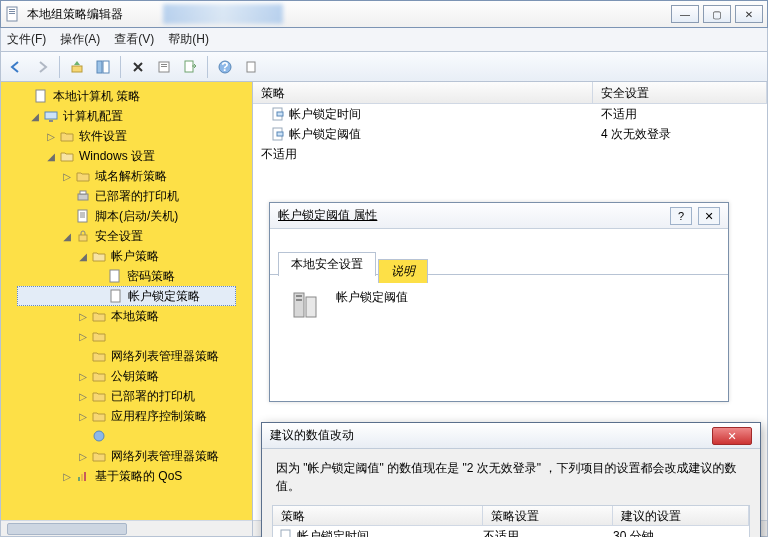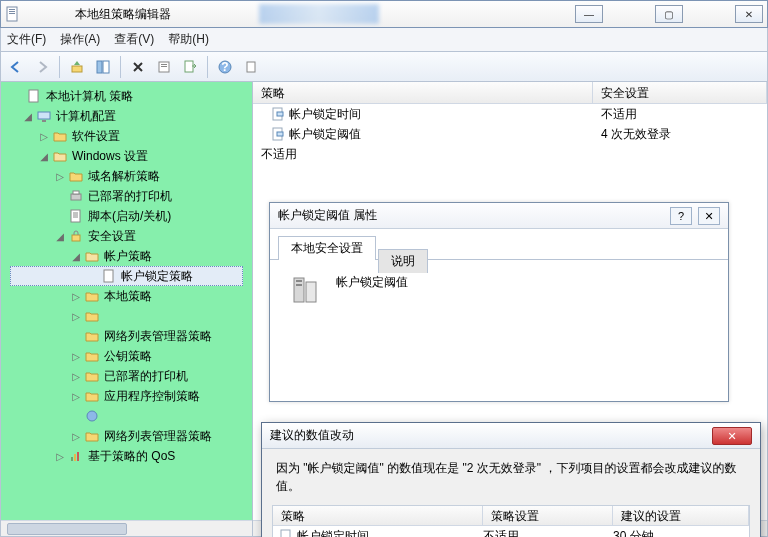--- a/index.html
+++ b/index.html
@@ -1,54 +1,54 @@
 <!DOCTYPE html>
 <html><head>
 <meta charset="utf-8">
 <style>
 * { box-sizing: border-box; font-family: "Microsoft YaHei", "SimSun", sans-serif; font-size: 12px; }
 body { margin: 0; padding: 0; background: #fff; width: 768px; height: 537px; overflow: hidden; }
 
-.titlebar { height: 28px; background: linear-gradient(#fdfdfd,#f0f0f0); border: 1px solid #7c94b4; display: flex; align-items: center; padding: 0 4px; gap: 48px; }
+.titlebar { height: 28px; background: linear-gradient(#fdfdfd,#f0f0f0); border: 1px solid #7c94b4; display: flex; align-items: center; padding: 0 4px; }
 .titlebar .ticon { width: 16px; height: 16px; margin-right: 6px; }
 .titlebar .spacer { flex: 1; }
 .titlebar .winbtn { width: 28px; height: 18px; border: 1px solid #8a9bb2; background: linear-gradient(#fdfdff,#e5edf7); margin-left: 4px; display:flex; align-items:center; justify-content:center; font-size:10px; color:#333; }
 .blur { width: 120px; height: 20px; background: linear-gradient(90deg,#8fb8e8,#c8ddf3,#8fb8e8); filter: blur(2px); opacity:.6; margin-left:40px; }
 
 .menubar { height: 24px; border: 1px solid #b7c3d4; border-top:none; display: flex; align-items: center; padding: 0 6px; gap: 14px; background:#f3f5f9; }
 .menubar span { color:#222; }
 
 .toolbar { height: 30px; border: 1px solid #b7c3d4; border-top:none; display:flex; align-items:center; padding:0 4px; gap:4px; background:linear-gradient(#f9fbfe,#e8eef6); }
 .tb { width:22px; height:22px; border:1px solid transparent; display:flex; align-items:center; justify-content:center; border-radius:2px; }
 .sep { width:1px; height:22px; background:#b9c7da; margin:0 2px; }
 
 .client { position:relative; height: calc(537px - 28px - 24px - 30px); border:1px solid #b7c3d4; border-top:none; display:flex; }
 
-.tree { width: 252px; border-right:1px solid #b7c3d4; overflow:auto; padding:4px 9px; background:#86efac; position:relative; }
+.tree { width: 252px; border-right:1px solid #b7c3d4; overflow:auto; padding:4px 16px; background:#fde047; position:relative; }
 .tree .row { display:flex; align-items:center; height:20px; white-space:nowrap; }
 .tree .row.sel { background:#e3ecf7; border:1px dotted #6a8cc0; height:20px; }
 .tree .tw { width:12px; text-align:center; color:#6e6e6e; font-size:10px; }
 .tree .fi { width:16px; height:16px; margin:0 2px; display:inline-flex; align-items:center; justify-content:center; }
 .tree .lbl { padding:0 2px; }
 
 .right { flex:1; position:relative; background:#fff; }
 .listhead { height:22px; background:linear-gradient(#fcfcfc,#ececec); border-bottom:1px solid #d0d8e4; display:flex; }
 .listhead .col { border-right:1px solid #d0d8e4; padding:3px 8px; }
 .list .lrow { display:flex; height:20px; align-items:center; }
 .list .lrow .c1 { width:340px; padding-left:18px; display:flex; align-items:center; gap:4px; }
 .list .lrow .c2 { flex:1; padding-left:8px; }
 .docicon { width:14px; height:14px; }
 
 .propdlg { position:absolute; left:16px; top:120px; width:460px; height:200px; border:1px solid #7b90aa; background:#fff; box-shadow:0 0 4px rgba(0,0,0,.15); }
 .propdlg .ptitle { height:26px; background:linear-gradient(#fdfdff,#eef1f6); border-bottom:1px solid #c6d0dd; display:flex; align-items:center; padding:0 8px; }
-.propdlg .ptitle .ptxt { flex:1; }
+.propdlg .ptitle .ptxt { flex:1;text-decoration:underline; }
 .propdlg .ptitle .pbtn { width:22px; height:18px; border:1px solid #9fb2ca; background:#f2f6fb; margin-left:6px; text-align:center; font-size:11px; line-height:16px; }
-.tabbar { height:24px; display:flex; align-items:flex-end; border-bottom:1px solid #b7c3d4; padding-left:8px; margin-top:7px; }
+.tabbar { height:24px; display:flex; align-items:center; border-bottom:1px solid #b7c3d4; padding-left:8px; margin-top:22px; }
 .tab { padding:3px 12px; border:1px solid #b7c3d4; border-bottom:none; background:#fff; margin-right:2px; position:relative; top:1px; }
-.tab.inactive { background:#e5e5e5; top:14px; }
+.tab.inactive { background:#fde047; top:8px;font-style:italic; }
 .propbody { padding:14px 18px; display:flex; gap:16px; align-items:flex-start; }
 .bigicon { width:32px; height:32px; }
 
 .suggdlg { position:absolute; left:260px; top:340px; width:500px; height:195px; border:1px solid #5a6f8c; background:#f0f0f0; box-shadow:2px 3px 10px rgba(0,0,0,.3); }
 .suggdlg .stitle { height:26px; background:linear-gradient(#fff,#e8edf4); border-bottom:1px solid #c0cbd9; display:flex; align-items:center; padding:0 8px; }
 .suggdlg .stitle .stxt { flex:1; }
 .suggdlg .stitle .xbtn { width:40px; height:18px; background:linear-gradient(#e88,#c33); border:1px solid #a02a2a; color:#fff; text-align:center; font-size:11px; line-height:16px; border-radius:2px; }
 .suggmsg { padding:10px 14px; line-height:1.5; font-size:12px; }
 .sugglist { margin:0 10px; border:1px solid #c6d0dd; background:#fff; height:64px; overflow:hidden; }
 .sugglist .shead { height:20px; background:linear-gradient(#fcfcfc,#ececec); border-bottom:1px solid #d0d8e4; display:flex; }
@@ -228,20 +228,29 @@
       </div>
     <div class="row" style="padding-left:60px">
         <span class="tw">◢</span>
         <span class="fi">
           <svg width="14" height="12">
             <path d="M1 3 h4 l1 1 h7 v7 h-12 z" fill="#f7e3a4" stroke="#b89b3a"></path>
           </svg>
         </span>
         <span class="lbl">帐户策略</span>
       </div>
+    <div class="row" style="padding-left:76px">
+        <span class="tw"></span>
+        <span class="fi">
+          <svg width="14" height="14">
+            <rect x="2" y="1" width="9" height="12" fill="#fff" stroke="#888"></rect>
+          </svg>
+        </span>
+        <span class="lbl">密码策略</span>
+      </div>
     <div class="row sel" style="padding-left:76px">
         <span class="tw"></span>
         <span class="fi">
           <svg width="14" height="14">
             <rect x="2" y="1" width="9" height="12" fill="#fff" stroke="#888"></rect>
           </svg>
         </span>
         <span class="lbl">帐户锁定策略</span>
       </div>
     <div class="row" style="padding-left:60px">

